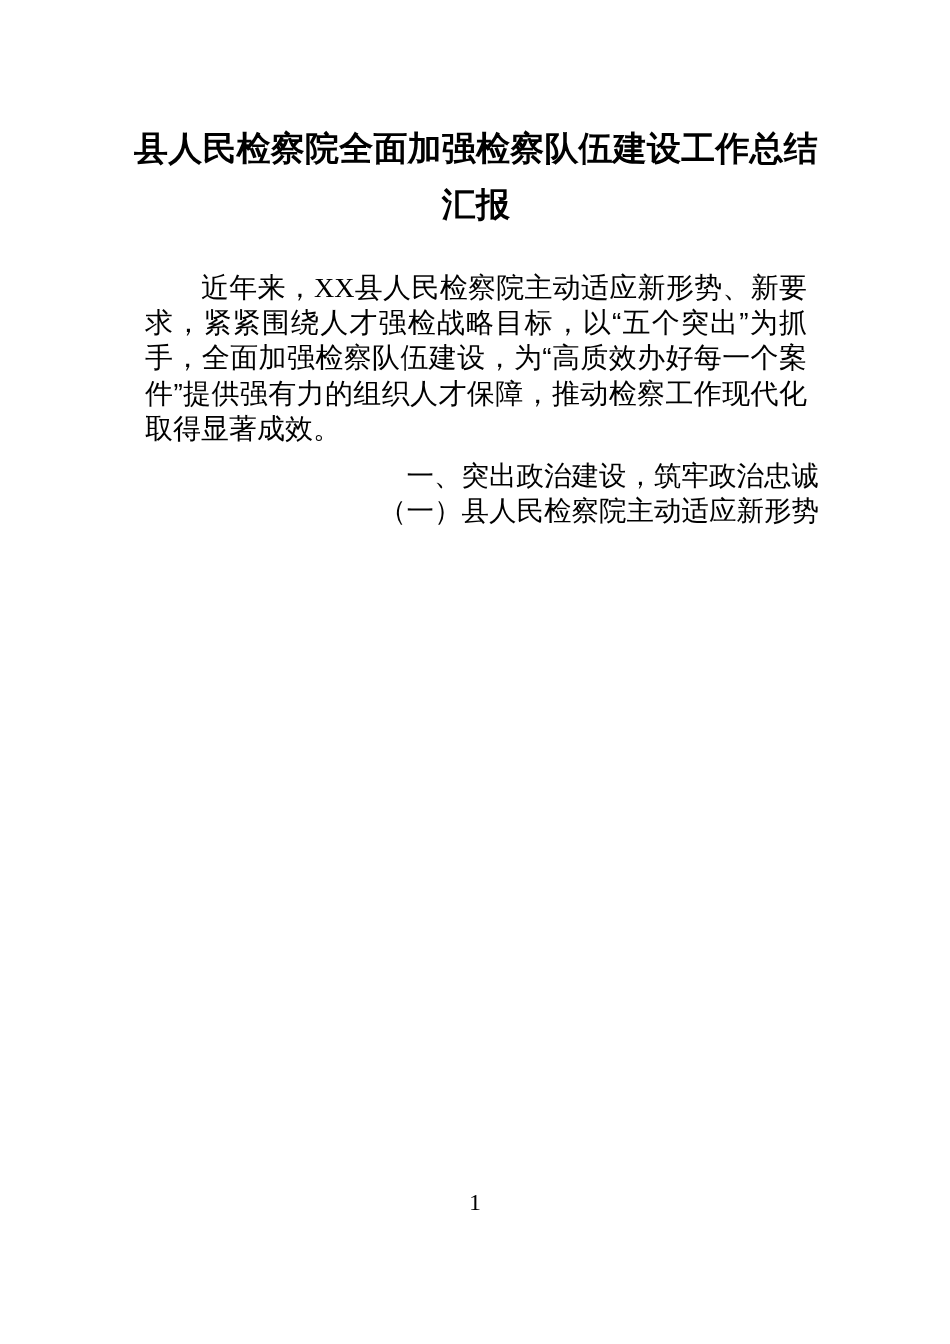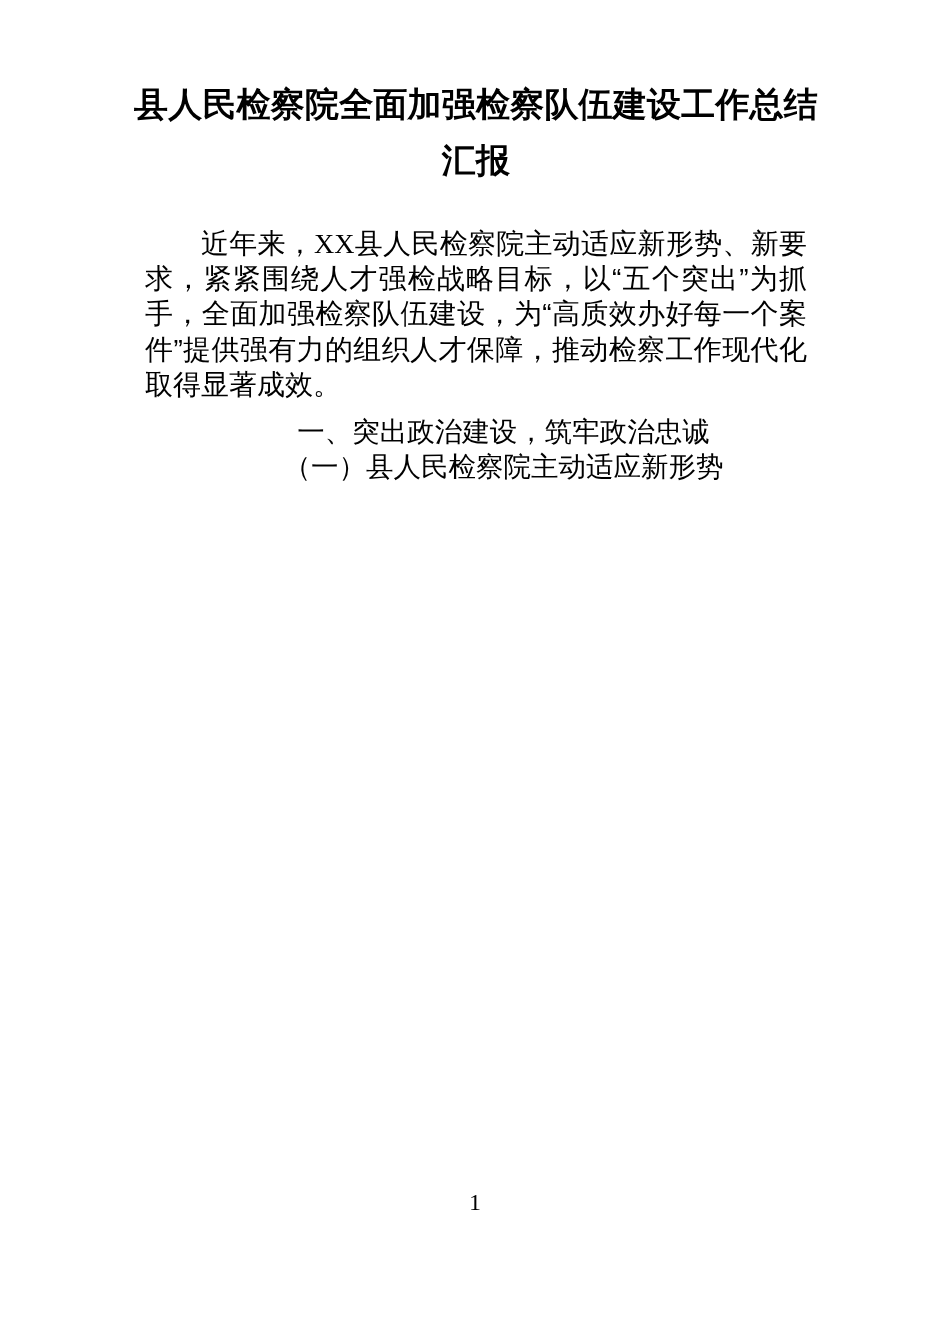--- a/index.html
+++ b/index.html
@@ -21,21 +21,21 @@
 
   .doc-body {
     position: absolute;
     left: 133px;
     top: 0;
     width: 686px;
   }
 
   .doc-title {
     margin: 0;
-    padding-top: 76px;
+    padding-top: 120px;
     font-size: 34px;
     line-height: 56px;
     font-weight: bold;
     text-align: center;
     letter-spacing: 0.2px;
     color: #000000;
   }
 
   .title-spacer {
     height: 26px;
@@ -51,21 +51,21 @@
     letter-spacing: 0;
     color: #000000;
     word-break: break-all;
   }
 
   .heading {
     margin: 0;
     font-size: 27.5px;
     line-height: 35.2px;
     text-indent: 2em;
-    text-align: center;
+    text-align: right;
     color: #000000;
   }
 
   .latin {
     font-family: "Liberation Serif", "DejaVu Serif", serif;
   }
 
   .page-number {
     position: absolute;
     left: 0;

